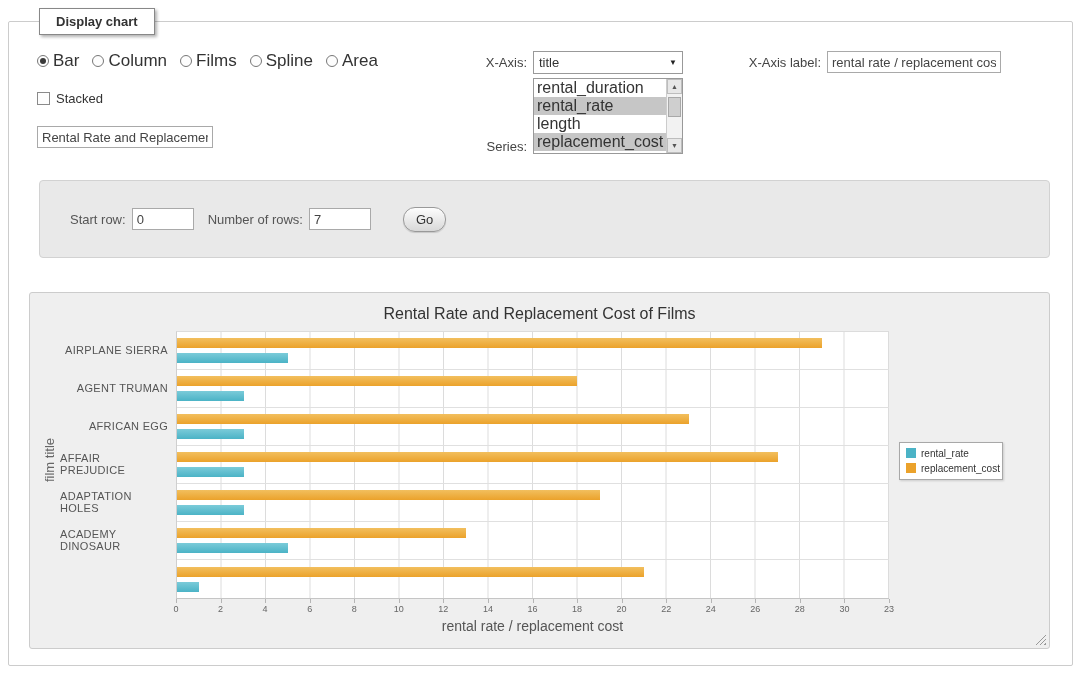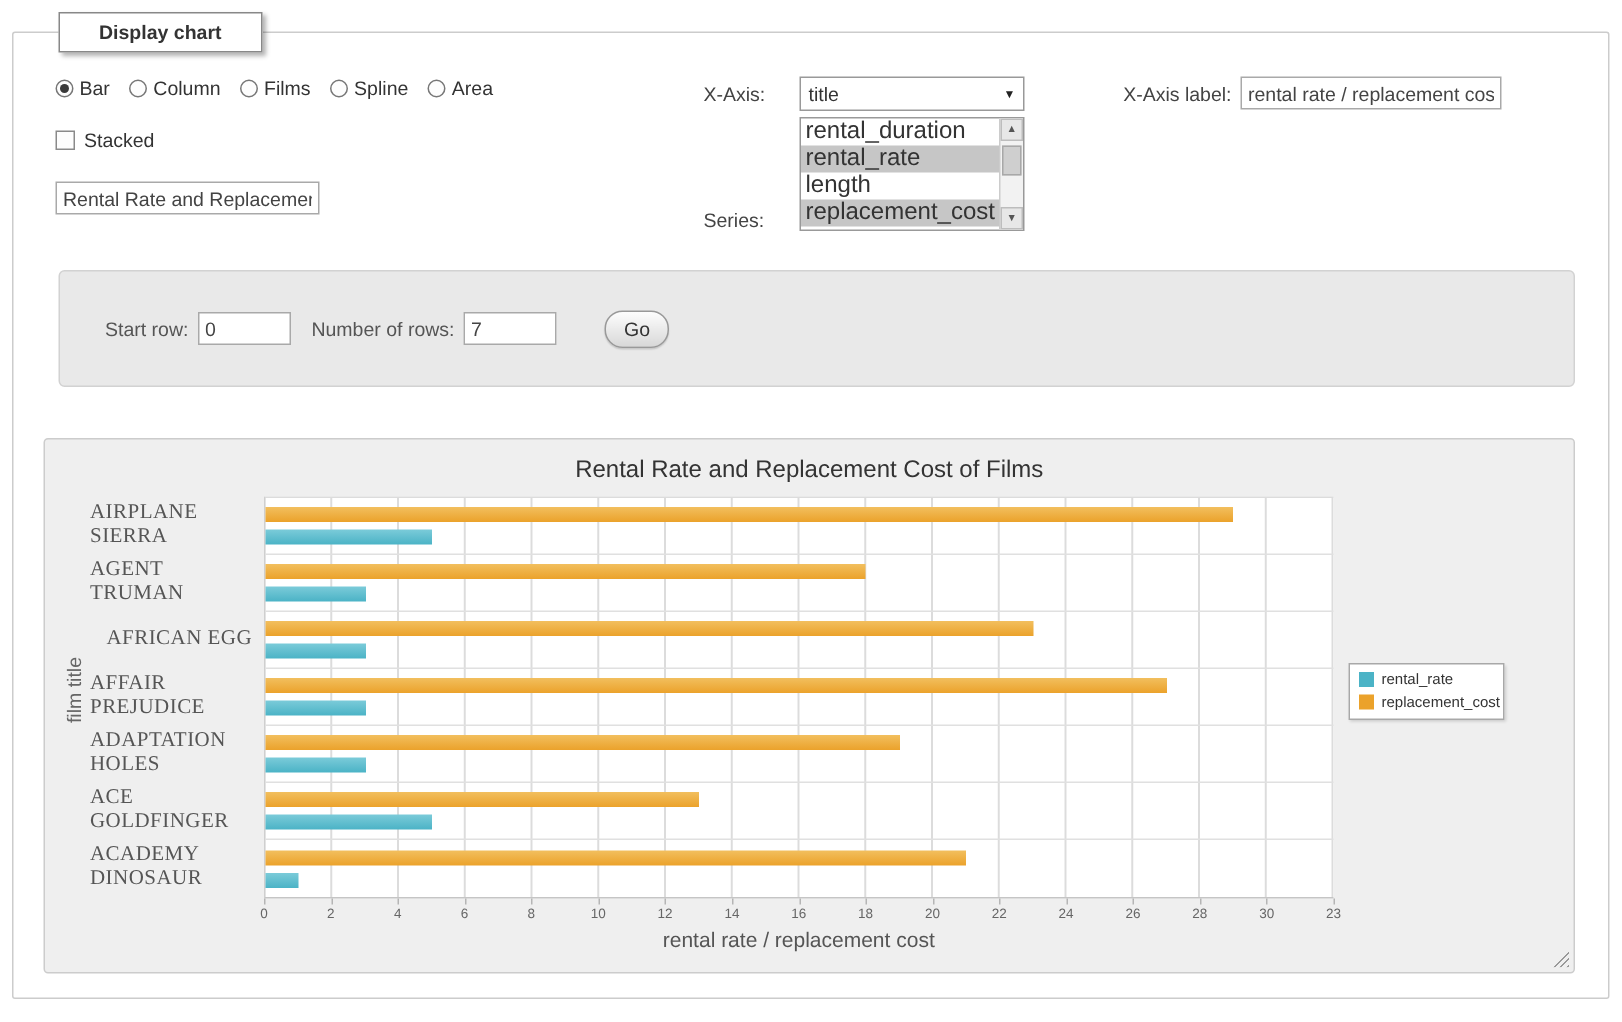--- a/index.html
+++ b/index.html
@@ -1,37 +1,37 @@
 <!DOCTYPE html>
 <html><head>
 <meta charset="utf-8">
 <style>
   * { margin:0; padding:0; box-sizing:border-box; }
   body { background:#fff; font-family:"Liberation Sans", sans-serif; width:1081px; height:681px; overflow:hidden; }
   .page { padding:8px; }
 
   fieldset.outer { border:1px solid #ccc; border-radius:2px; padding:0 20px 16px; min-height:655px; }
-  legend.legend-box { background:#fff; border:1px solid #888; box-shadow:2px 2px 3px rgba(0,0,0,0.3); padding:5px 26px; font-weight:bold; font-size:13px; color:#333; margin-left:10px; }
+  legend.legend-box { background:#fff; border:1px solid #888; box-shadow:2px 2px 3px rgba(0,0,0,0.3); padding:5px 16px; font-weight:bold; font-size:13px; color:#333; margin-left:10px; }
 
   
   .controls { display:flex; margin-top:6px; }
   .col-left { width:440px; padding-left:8px; }
-  .radio-row { display:flex; gap:13px; align-items:center; font-size:13px; color:#333; margin-top:10px; }
+  .radio-row { display:flex; gap:13px; align-items:center; font-size:17px; color:#333; margin-top:10px; }
   .radio-item { display:flex; align-items:center; gap:4px; cursor:default; }
   .radio { width:12px; height:12px; border:1px solid #777; border-radius:50%; background:#fdfdfd; position:relative; flex:none; }
   .radio.checked::after { content:''; position:absolute; left:2px; top:2px; width:6px; height:6px; border-radius:50%; background:#3a3a3a; }
   .stacked-row { display:flex; align-items:center; gap:6px; margin-top:20px; font-size:13px; color:#333; }
   .checkbox { width:13px; height:13px; border:1px solid #8a8a8a; background:#fdfdfd; flex:none; }
   .text-input { border:1px solid #a9a9a9; height:22px; padding:0 4px; font:13px "Liberation Sans",sans-serif; color:#444; background:#fff; }
   .title-input { margin-top:20px; width:176px; }
 
   .col-mid { width:268px; }
   .field-row { display:flex; align-items:center; margin-top:10px; }
   .field-label { font-size:13px; color:#444; }
-  .col-mid .field-label { width:58px; margin-right:6px; flex:none; }
+  .col-mid .field-label { width:58px; text-align:right; margin-right:6px; flex:none; }
   .select { display:flex; justify-content:space-between; align-items:center; border:1px solid #999; background:#fff; height:23px; width:150px; padding:0 5px; font-size:13px; color:#333; cursor:default; }
   .select-arrow { font-size:8px; color:#222; }
   .series-row { align-items:flex-end; margin-top:4px; }
   .multiselect { display:flex; width:150px; height:76px; border:1px solid #999; background:#fff; overflow:hidden; }
   .options { flex:1; overflow:hidden; font-size:16px; color:#333; }
   .opt { height:18px; line-height:18px; padding:0 3px; white-space:nowrap; }
   .opt.sel { background:#c6c6c6; }
   .scrollbar { width:16px; background:#f2f2f2; border-left:1px solid #ccc; display:flex; flex-direction:column; flex:none; }
   .sb-btn { height:15px; background:#e7e7e7; border:1px solid #bdbdbd; font-size:7px; color:#555; display:flex; align-items:center; justify-content:center; }
   .sb-track { flex:1; position:relative; }
@@ -49,21 +49,21 @@
 
   
   .chart-panel { margin:34px 2px 0 0; background:#efefef; border:1px solid #ccc; border-radius:3px; position:relative; padding:12px 8px 6px; height:357px; }
   .chart-title { text-align:center; font-size:16px; color:#333; }
   .chart-body { display:flex; margin-top:8px; }
   .y-title-wrap { width:22px; display:flex; align-items:center; justify-content:center; padding-bottom:44px; }
   .y-title { writing-mode:vertical-rl; transform:rotate(180deg); font-size:13px; color:#666; }
   .chart-main { flex:1; }
   .plot-wrap { display:flex; }
   .labels-col { width:116px; flex:none; }
-  .cat-label { height:38px; display:flex; align-items:center; justify-content:flex-end; padding-right:8px; font-size:14px; color:#555; letter-spacing:0.3px;font-family:Liberation Serif, serif; }
+  .cat-label { height:38px; display:flex; align-items:center; justify-content:flex-end; padding-right:8px; font-size:11px; color:#555; letter-spacing:0.3px; }
   .plot-area { flex:1; background-color:#fff; border-left:1px solid #cfcfcf; border-top:1px solid #dcdcdc; border-bottom:1px solid #c5c5c5;
     background-image:linear-gradient(to right, transparent 0, transparent calc(100% - 1px), #dcdcdc calc(100% - 1px));
     background-size:calc(100%/16) 100%; }
   .bar-group { height:38px; border-bottom:1px solid #e0e0e0; display:flex; flex-direction:column; justify-content:center; gap:5px; }
   .bar-group:last-child { border-bottom:none; }
   .bar { height:10px; min-width:2px; }
   .x-ticks { position:relative; height:16px; margin-left:116px; font-size:9px; color:#666; }
   .tick-mark { position:absolute; width:1px; height:4px; background:#b5b5b5; top:0; }
   .tick-label { position:absolute; transform:translateX(-50%); top:5px; }
   .x-title { margin-left:116px; text-align:center; font-size:14px; color:#555; margin-top:3px; }
@@ -163,21 +163,20 @@
           <div class="y-title">film title</div>
         </div>
         <div class="chart-main">
           <div class="plot-wrap">
             <div class="labels-col" id="labels-col">
                 <div class="cat-label">AIRPLANE SIERRA</div>
                 <div class="cat-label">AGENT TRUMAN</div>
                 <div class="cat-label">AFRICAN EGG</div>
                 <div class="cat-label">AFFAIR PREJUDICE</div>
                 <div class="cat-label">ADAPTATION HOLES</div>
-                <div class="cat-label">ACE GOLDFINGER</div>
                 <div class="cat-label">ACADEMY DINOSAUR</div>
               </div>
             <div class="plot-area" id="plot-area">
                 <div class="bar-group">
                   <div class="bar" style="width: 90.5938%; background: linear-gradient(rgb(242, 191, 94), rgb(235, 162, 43));"></div>
                   <div class="bar" style="width: 15.5938%; background: linear-gradient(rgb(123, 203, 217), rgb(75, 179, 198));"></div>
                 </div>
                 <div class="bar-group">
                   <div class="bar" style="width: 56.2187%; background: linear-gradient(rgb(242, 191, 94), rgb(235, 162, 43));"></div>
                   <div class="bar" style="width: 9.34375%; background: linear-gradient(rgb(123, 203, 217), rgb(75, 179, 198));"></div>

